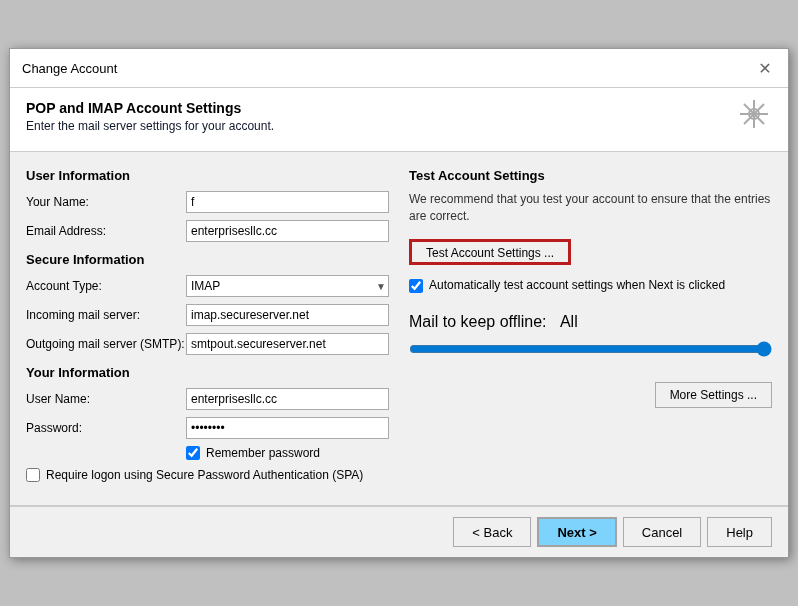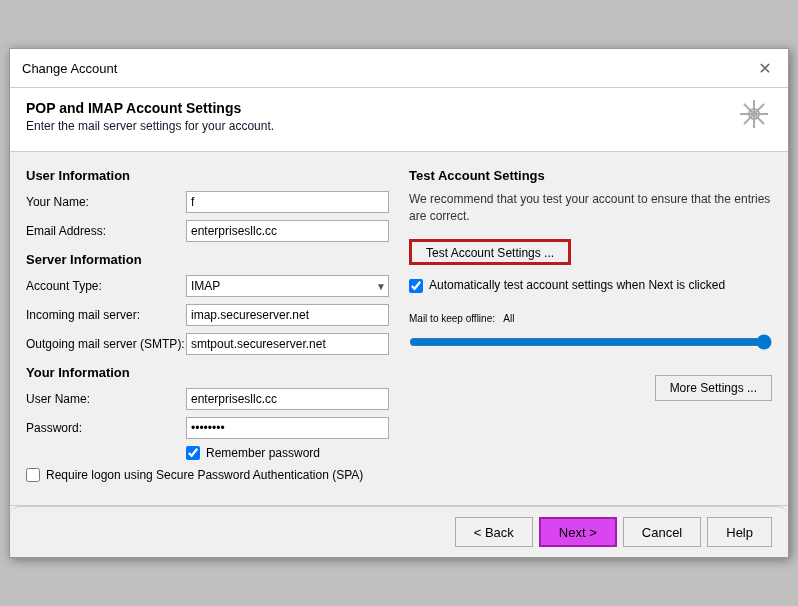--- a/index.html
+++ b/index.html
@@ -184,21 +184,21 @@
       margin-top: 2px;
     }
     .auto-test-row label {
       font-size: 12px;
       line-height: 1.4;
     }
     .mail-offline-section {
       margin-top: 20px;
     }
     .mail-offline-label {
-      font-size: 10px;
+      font-size: 16px;
       margin-bottom: 8px;
     }
     .more-settings-row {
       display: flex;
       justify-content: flex-end;
       margin-top: 20px;
     }
     .more-btn {
       border: 1px solid #aaa;
       background: #f0f0f0;
@@ -213,35 +213,34 @@
       background: #ccc;
       margin: 0 0;
     }
     .footer {
       background: #f0f0f0;
       padding: 10px 16px;
       display: flex;
       justify-content: flex-end;
       gap: 6px;
       border-top: 1px solid #ccc;
-      border-radius: 10px;
     }
     .footer-btn {
       height: 30px;
       padding: 0 18px;
       font-size: 13px;
       font-family: 'Segoe UI', Arial, sans-serif;
       cursor: pointer;
       border: 1px solid #aaa;
       background: #f0f0f0;
     }
     .footer-btn.primary {
-      border: 2px solid #a21caf;
-      background: #d946ef;
-      font-weight: normal;
+      border: 2px solid #a3a3a3;
+      background: #7dd3fc;
+      font-weight: bold;
     }
     input[type="range"] {
       width: 100%;
       height: 20px;
       accent-color: #0078d4;
       cursor: pointer;
     }
   </style>
 </head>
 <body>
@@ -277,21 +276,21 @@
       <div class="form-row">
         <span class="form-label">Your Name:</span>
         <input class="form-input" type="text" value="f" style="">
       </div>
 
       <div class="form-row">
         <span class="form-label">Email Address:</span>
         <input class="form-input" type="text" value="enterprisesllc.cc" style="">
       </div>
 
-      <div class="section-header">Server Information</div>
+      <div class="section-header">Secure Information</div>
 
       <div class="form-row">
         <span class="form-label">Account Type:</span>
         <div class="select-wrapper">
           <select>
             <option>IMAP</option>
             <option>POP3</option>
           </select>
           <span class="select-arrow">▼</span>
         </div>

